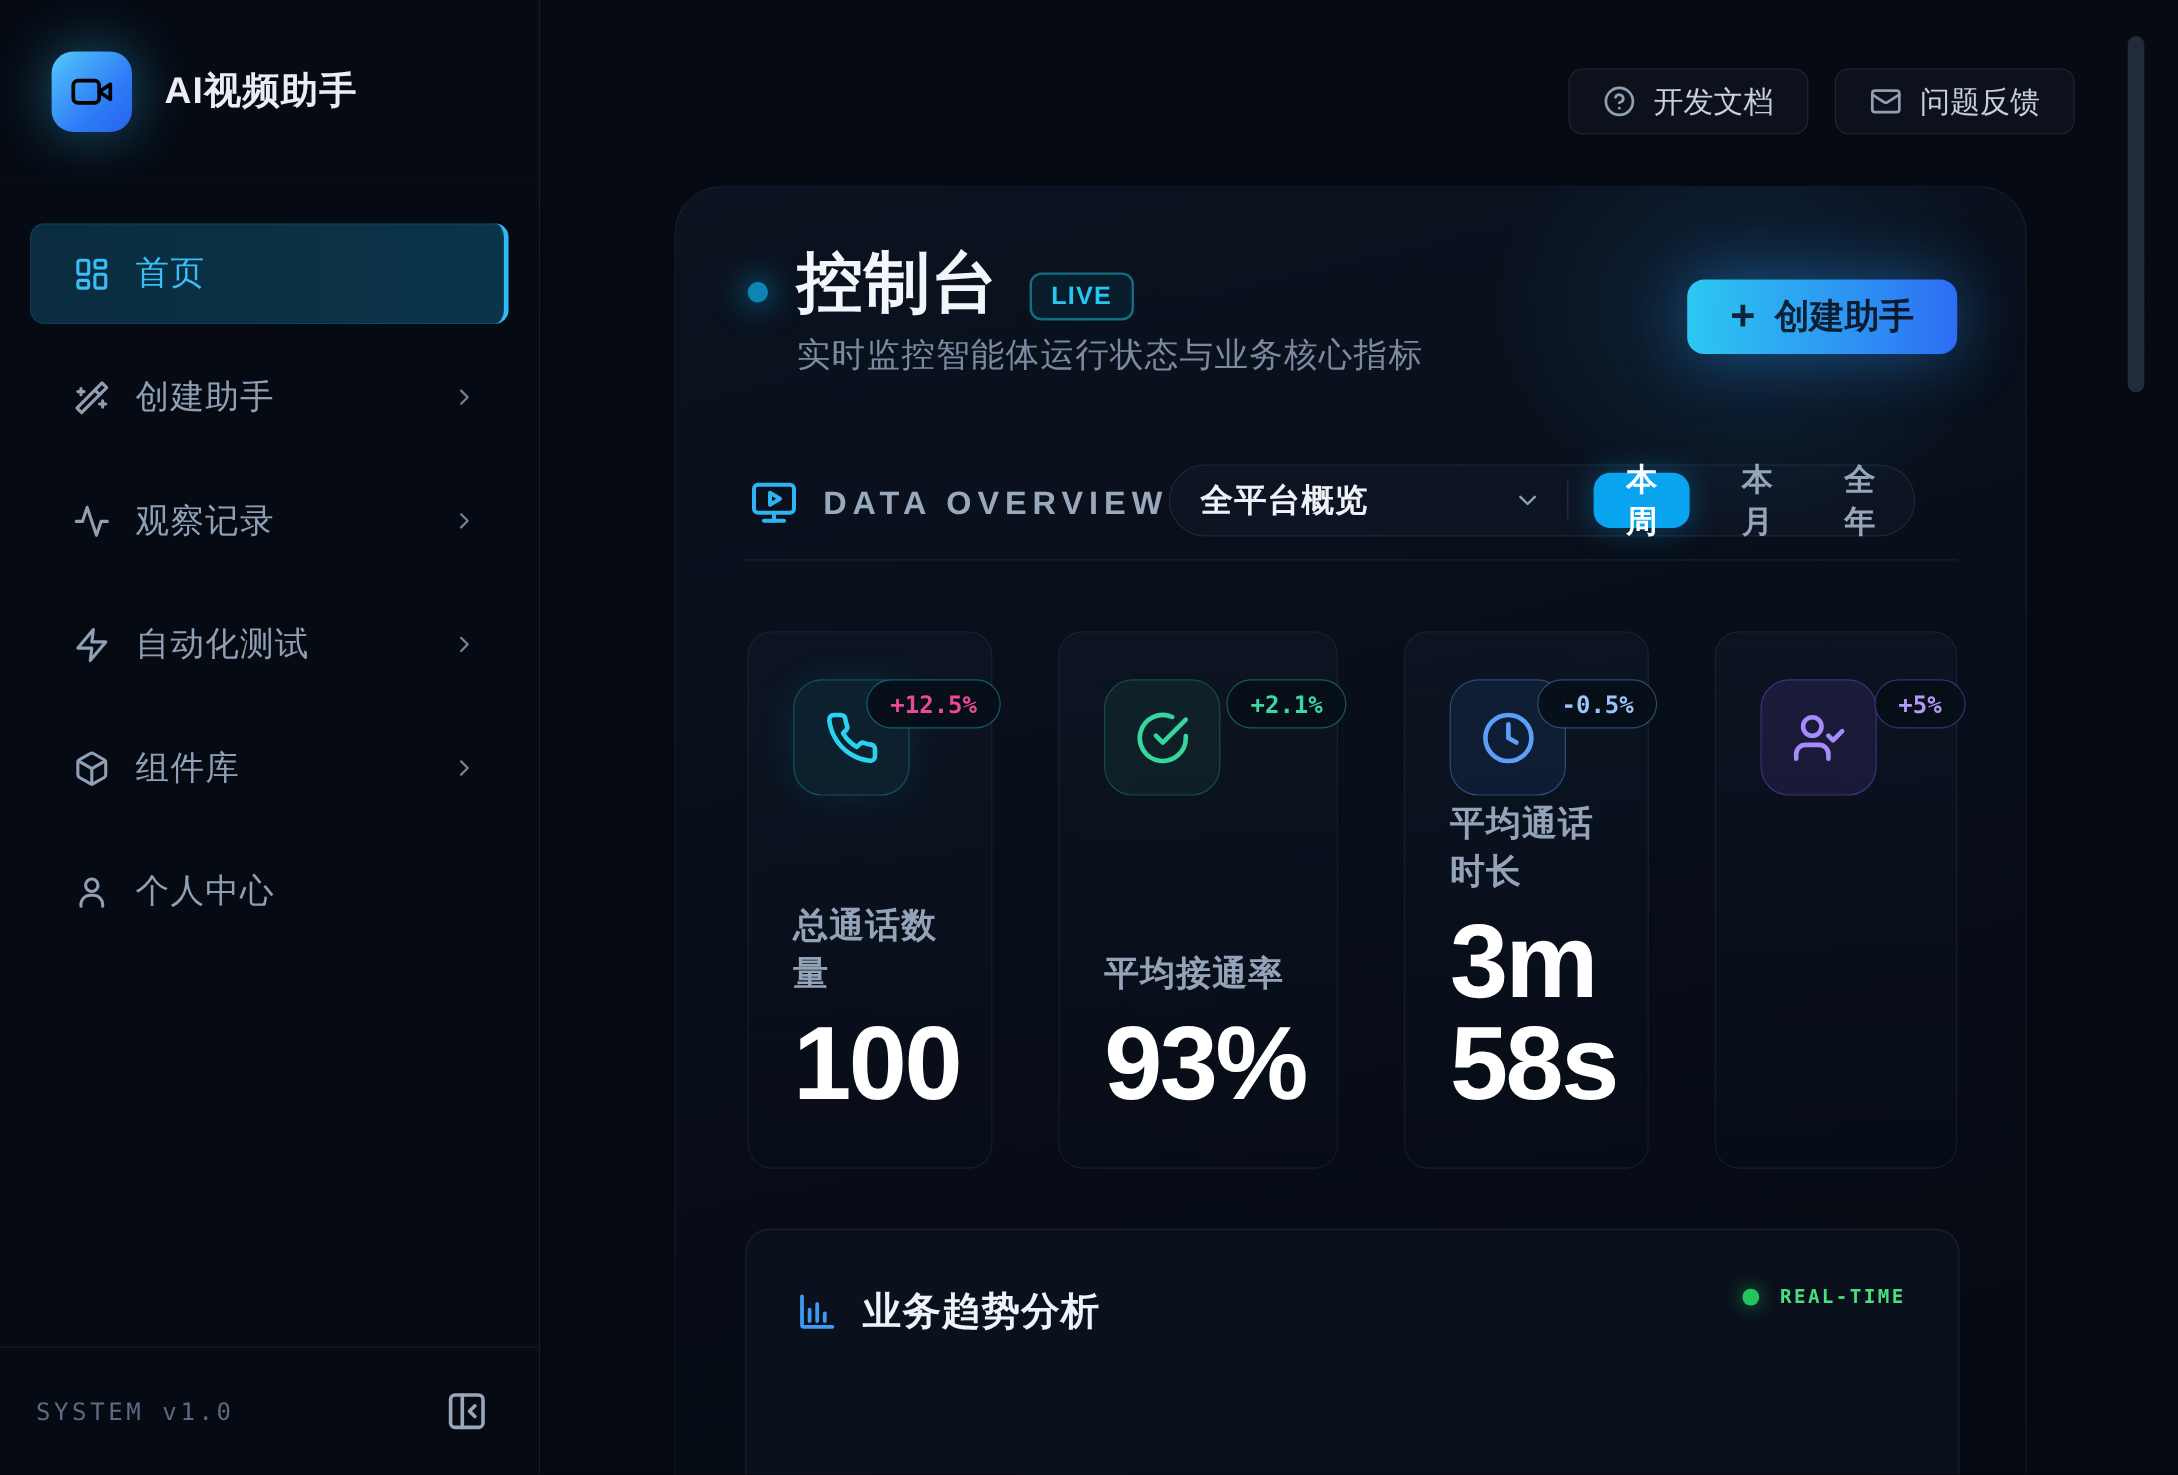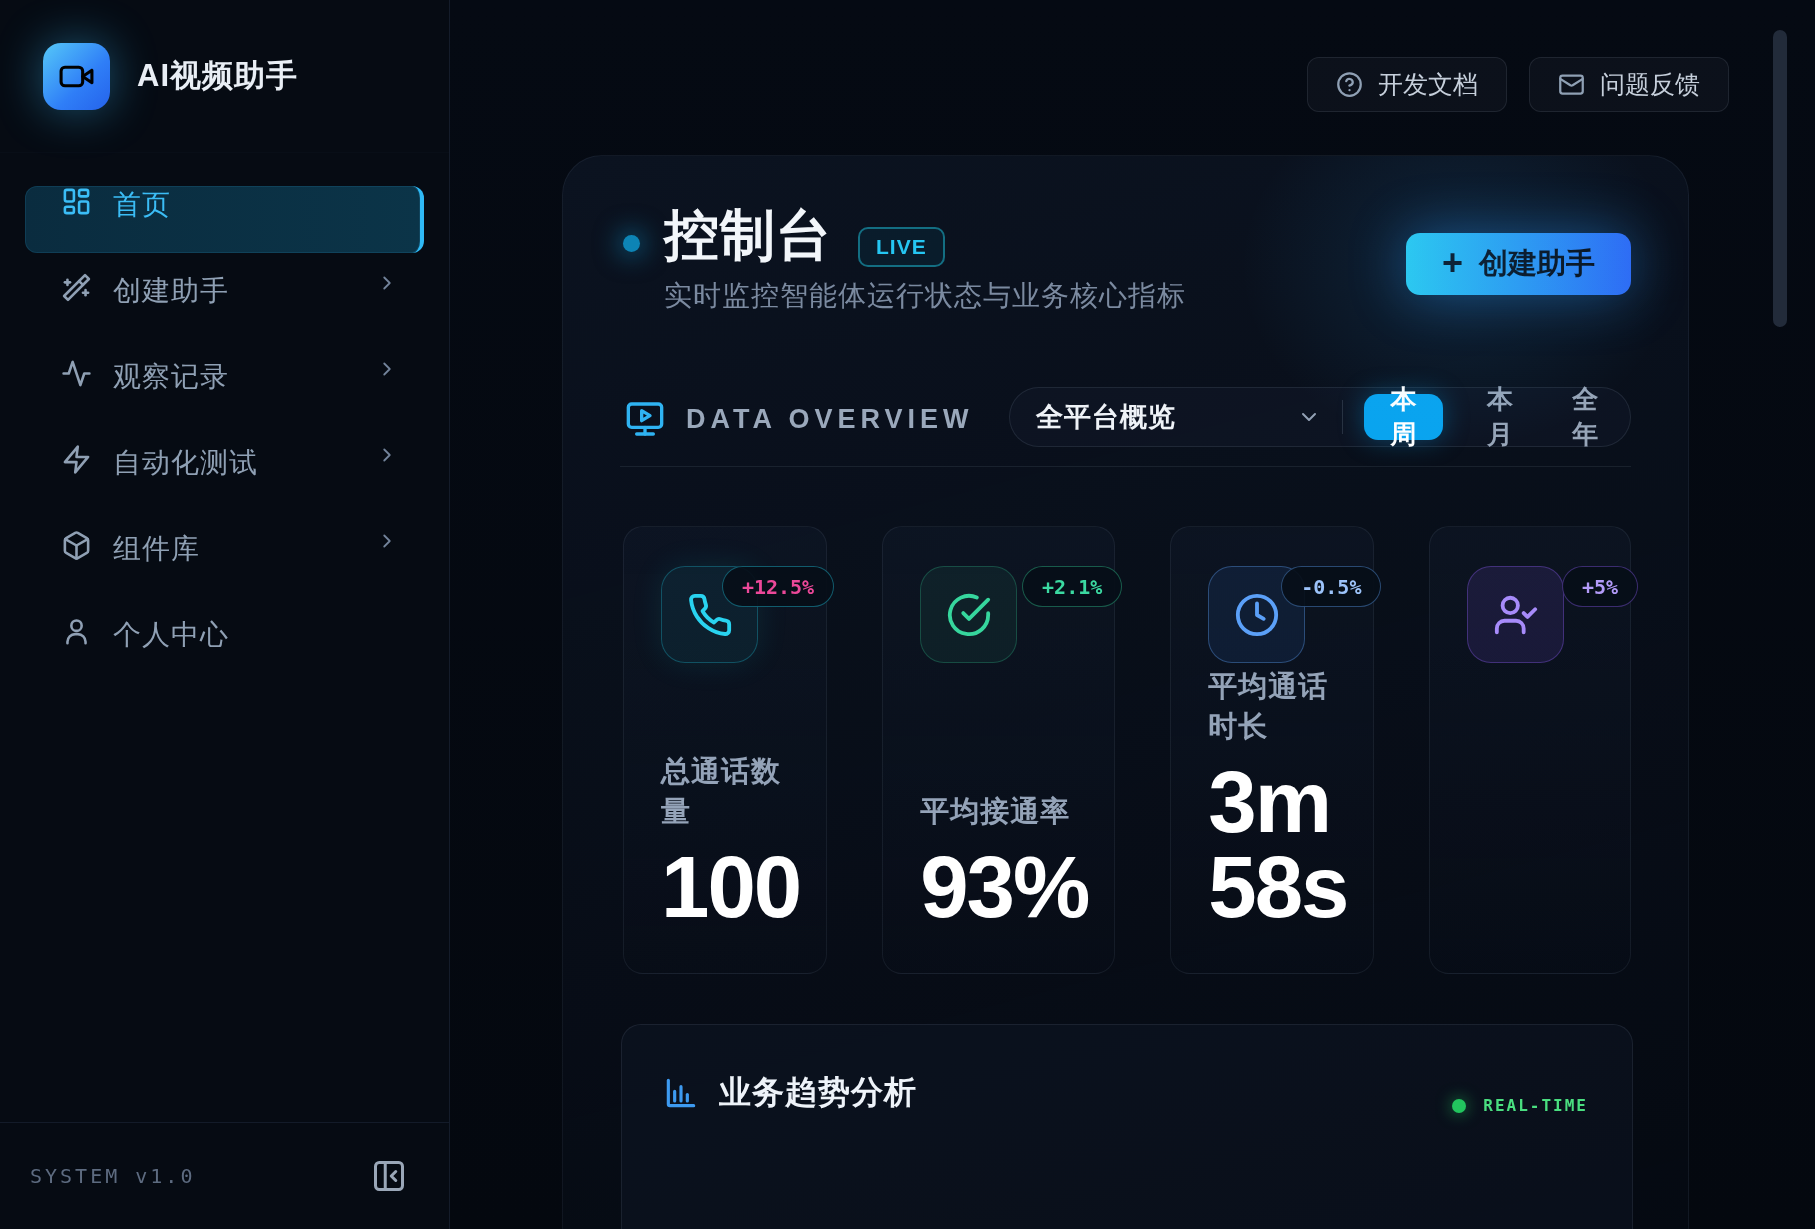--- a/index.html
+++ b/index.html
@@ -8,21 +8,21 @@
   .app { position:relative; width:1815px; height:1229px; background:linear-gradient(180deg,#050a13,#04080f); overflow:hidden; }
 
   
   .sidebar { position:absolute; left:0; top:0; width:450px; height:1229px; background:#060b13; border-right:1px solid #141c2a; }
   .sidebar-header { height:153px; display:flex; align-items:center; gap:27px; padding-left:43px; border-bottom:1px solid #10182545; }
   .logo-tile { width:67px; height:67px; border-radius:18px; background:linear-gradient(135deg,#55c8f8 0%,#2f7ef7 60%,#2563eb 100%); display:flex; align-items:center; justify-content:center; box-shadow:0 0 46px rgba(56,189,248,.42); flex:0 0 auto; }
   .logo-tile svg { width:37px; height:37px; stroke:#fff; }
   .app-title { font-size:31px; font-weight:bold; color:#e9eef5; letter-spacing:1px; }
 
   .nav { padding:33px 25px 0; }
-  .nav-item { position:relative; display:flex; align-items:flex-start; height:67px; border-radius:12px; padding-left:36px; margin-bottom:19px; color:#8fa0b4; cursor:pointer; }
+  .nav-item { position:relative; display:flex; align-items:center; height:84px; border-radius:12px; padding-left:36px; margin-bottom:19px; color:#8fa0b4; cursor:pointer; }
   .nav-item svg.mi { width:31px; height:31px; flex:0 0 auto; }
   .nav-item .nav-label { font-size:28px; margin-left:21px; letter-spacing:1px; }
   .nav-item .chev { margin-left:auto; margin-right:26px; width:22px; height:22px; color:#72839a; }
   .nav-item.active { background:linear-gradient(90deg,#0a2c3f,#0b3448); color:#3bbdf6; border-right:4px solid #2fb9f5; box-shadow:inset 0 0 0 1px rgba(56,189,248,.12); }
 
   .sidebar-footer { position:absolute; left:0; right:0; bottom:0; height:107px; border-top:1px solid #131b29; display:flex; align-items:center; justify-content:space-between; padding:0 40px 0 30px; }
   .sys-version { font-family:"DejaVu Sans Mono", monospace; font-size:20px; color:#5d6b80; letter-spacing:3px; }
   .collapse-btn { width:40px; height:40px; color:#9aa7b8; background:none; border:none; cursor:pointer; display:flex; align-items:center; justify-content:center; }
   .collapse-btn svg { width:36px; height:36px; }
 
@@ -42,21 +42,21 @@
   .header-left { display:flex; gap:24px; }
   .live-dot { width:17px; height:17px; border-radius:50%; background:#0d84b5; margin-top:31px; box-shadow:0 0 24px 5px rgba(14,132,181,.55); flex:0 0 auto; }
   .title-row { display:flex; align-items:flex-end; gap:26px; }
   .page-title { font-size:55px; font-weight:bold; color:#f2f6fa; letter-spacing:1px; line-height:1.15; }
   .live-badge { margin-top:8px; padding:6px 16px; border-radius:10px; border:2px solid rgba(34,211,238,.45); background:rgba(10,50,70,.35); color:#25c6f2; font-size:21px; font-weight:bold; letter-spacing:1px; }
   .subtitle { margin-top:10px; font-size:28px; color:#7b8aa0; letter-spacing:1px; }
   .create-btn { margin-top:29px; height:62px; padding:0 36px; border-radius:14px; border:none; background:linear-gradient(90deg,#2ccdf1,#2e6bf5); color:#08101c; font-size:29px; font-weight:bold; display:flex; align-items:center; gap:16px; cursor:pointer; box-shadow:0 0 55px rgba(40,140,235,.45); font-family:inherit; }
   .create-btn .plus { font-size:36px; font-weight:600; line-height:1; margin-top:-3px; }
 
   
-  .overview-row { display:flex; justify-content:space-between; align-items:flex-start; margin:72px 57px 0 60px; }
+  .overview-row { display:flex; justify-content:flex-start; align-items:flex-start; margin:72px 57px 0 60px; }
   .overview-label { display:flex; align-items:center; gap:19px; margin-top:12px; }
   .overview-label svg { width:44px; height:40px; color:#2fb3f2; }
   .overview-text { font-size:27px; font-weight:bold; letter-spacing:5px; color:#9aa8bb; }
   .filter-pill { width:622px; height:60px; border-radius:30px; border:1px solid rgba(148,163,184,.14); background:rgba(16,24,40,.55); display:flex; align-items:center; padding:0 16px 0 26px; }
   .dropdown { display:flex; align-items:center; width:294px; cursor:pointer; }
   .dropdown-value { font-size:27px; font-weight:bold; color:#eef2f7; letter-spacing:1px; }
   .dropdown .chev-down { margin-left:auto; width:24px; height:24px; color:#93a1b5; }
   .vsep { width:1px; height:34px; background:rgba(148,163,184,.2); margin:0 21px; }
   .tabs { display:flex; align-items:center; gap:28px; }
   .tab { font-size:26px; font-weight:bold; color:#97a5b8; background:none; border:none; cursor:pointer; padding:0 4px; font-family:inherit; }
@@ -78,21 +78,21 @@
   .acc-cyan  .stat-badge { border:1.5px solid rgba(34,211,238,.4); color:#ec4899; }
   .acc-green .stat-icon { background:rgba(52,211,153,.07); border:1.5px solid rgba(52,211,153,.25); color:#36d69d; }
   .acc-green .stat-badge { border:1.5px solid rgba(52,211,153,.4); color:#3bd9a1; }
   .acc-blue  .stat-icon { background:rgba(59,130,246,.1); border:1.5px solid rgba(96,165,250,.35); color:#5ba0f8; }
   .acc-blue  .stat-badge { border:1.5px solid rgba(96,165,250,.4); color:#9cc3fa; }
   .acc-purple .stat-icon { background:rgba(139,92,246,.12); border:1.5px solid rgba(139,92,246,.35); color:#a78bfa; }
   .acc-purple .stat-badge { border:1.5px solid rgba(139,92,246,.4); color:#b39bf9; }
 
   
   .trend-card { margin:50px 55px 0 58px; height:420px; border-radius:20px; border:1px solid rgba(148,163,184,.12); background:rgba(20,29,46,.32); padding:46px 44px 0 40px; }
-  .trend-header { display:flex; justify-content:space-between; align-items:flex-end;gap:36px; }
+  .trend-header { display:flex; justify-content:space-between; align-items:flex-start;gap:36px; }
   .trend-title { display:flex; align-items:center; gap:19px; }
   .trend-title svg { width:38px; height:38px; color:#3d9af0; }
   .trend-title-text { font-size:32px; font-weight:bold; color:#eef3f9; letter-spacing:1px; }
   .trend-status { display:flex; align-items:center; gap:17px; }
   .status-dot { width:14px; height:14px; border-radius:50%; background:#22c55e; box-shadow:0 0 16px rgba(34,197,94,.7); }
   .status-text { font-family:"DejaVu Sans Mono", monospace; font-size:16px; font-weight:bold; color:#4ade80; letter-spacing:2px; }
 
   svg.stroke { fill:none; stroke:currentColor; stroke-width:2; stroke-linecap:round; stroke-linejoin:round; }
 </style>
 </head>

